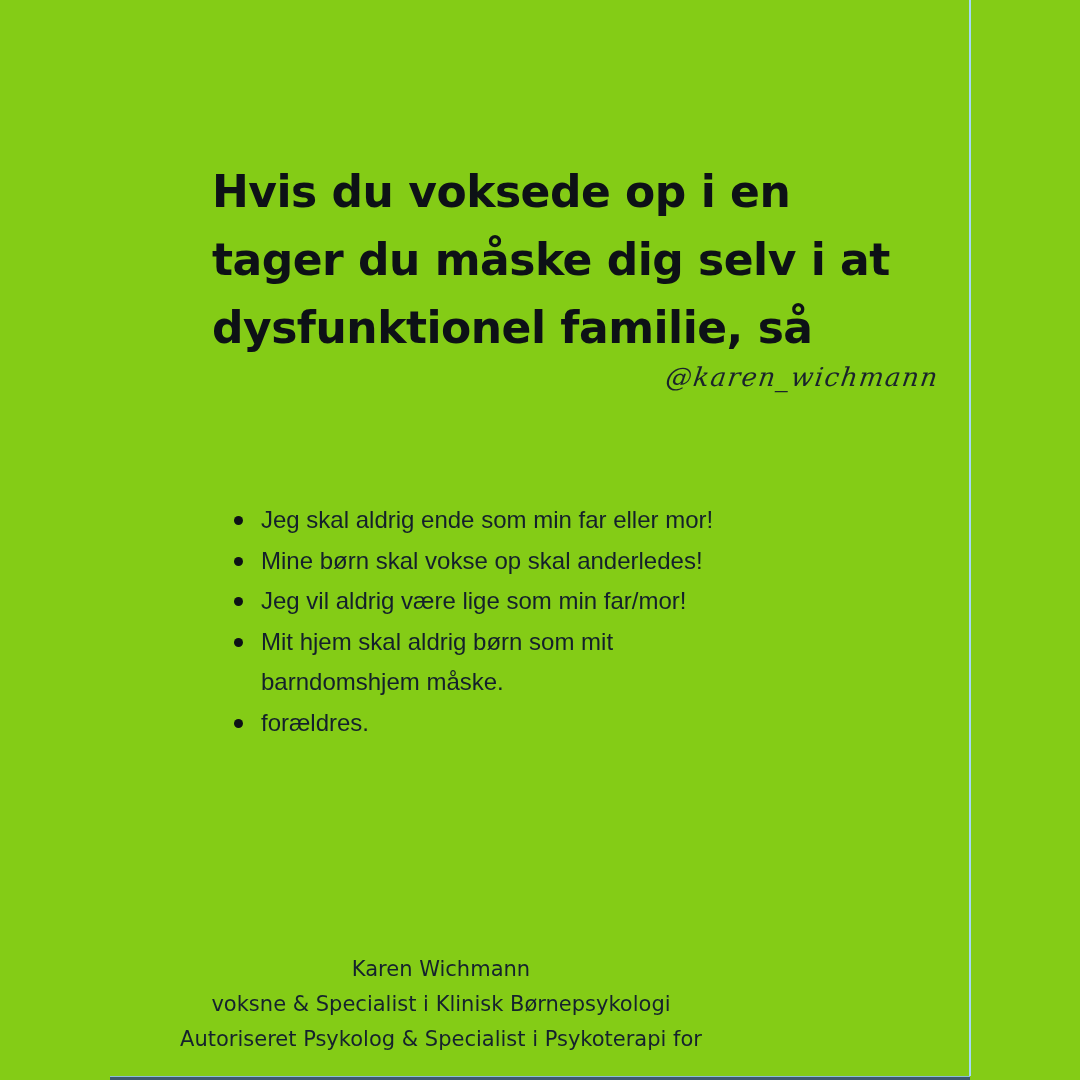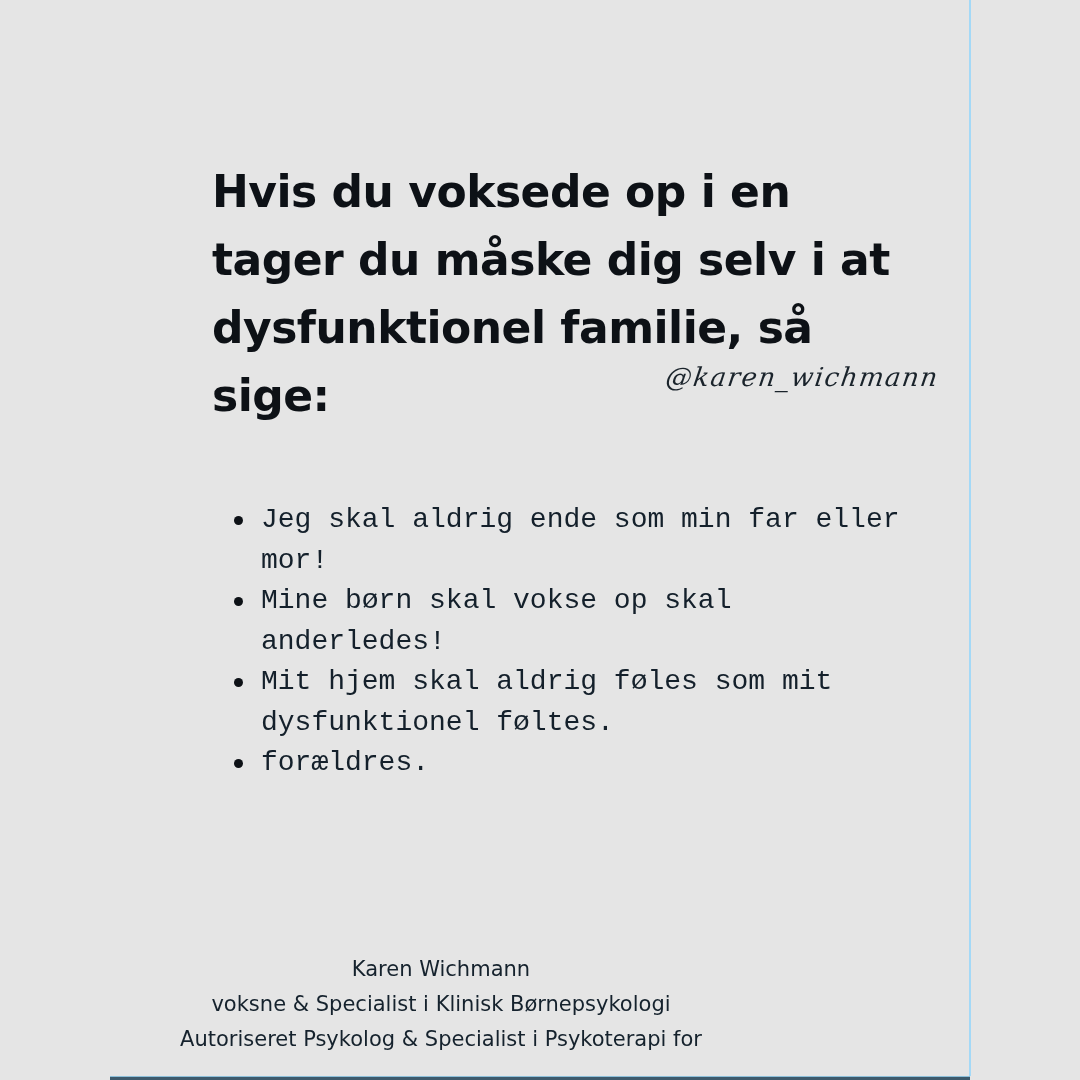--- a/index.html
+++ b/index.html
@@ -14,21 +14,21 @@
       position: relative;
       font-family: "Liberation Sans", "DejaVu Sans", sans-serif;
       color: #111a22;
     }
     .card {
       position: absolute;
       left: 0;
       top: 0;
       width: 1080px;
       height: 1080px;
-      background: #e5e5e5;
+      background: #84cc16;
     }
     .edge-line {
       position: absolute;
       left: 969px;
       top: 0;
       width: 2px;
       height: 1076px;
       background: #a4d9f7;
     }
     .bottom-bar {
@@ -71,22 +71,22 @@
       white-space: nowrap;
     }
     .bullets {
       position: absolute;
       left: 230px;
       top: 500px;
       margin: 0;
       padding: 0;
       list-style: none;
       width: 680px;
-      font-family: Liberation Mono, monospace;
-      font-size: 28px;
+      font-family: Liberation Sans, sans-serif;
+      font-size: 24px;
       line-height: 40.5px;
       color: #14202b;
     }
     .bullets li {
       position: relative;
       padding-left: 31px;
     }
     .bullets li .dot {
       position: absolute;
       left: 4px;
@@ -118,38 +118,41 @@
 <body>
 
 <div class="card">
 
   <div class="edge-line"></div>
 
   <h1 class="headline">
     <span class="line">Hvis du voksede op i en</span>
     <span class="line">tager du måske dig selv i at</span>
     <span class="line">dysfunktionel familie, så</span>
-    <span class="line">sige:</span>
   </h1>
 
   <div class="signature">@karen_wichmann</div>
 
   <ul class="bullets">
     <li>
       <span class="dot"></span>
       <span class="btxt">Jeg skal aldrig ende som min far eller mor!</span>
     </li>
     <li>
       <span class="dot"></span>
       <span class="btxt">Mine børn skal vokse op skal anderledes!</span>
     </li>
     <li>
       <span class="dot"></span>
-      <span class="btxt">Mit hjem skal aldrig føles som mit</span>
-      <span class="btxt">dysfunktionel føltes.</span>
+      <span class="btxt">Jeg vil aldrig være lige som min far/mor!</span>
+    </li>
+    <li>
+      <span class="dot"></span>
+      <span class="btxt">Mit hjem skal aldrig børn som mit</span>
+      <span class="btxt">barndomshjem måske.</span>
     </li>
     <li>
       <span class="dot"></span>
       <span class="btxt">forældres.</span>
     </li>
   </ul>
 
   <div class="footer">
     <span class="fl">Karen Wichmann</span>
     <span class="fl">voksne &amp; Specialist i Klinisk Børnepsykologi</span>

